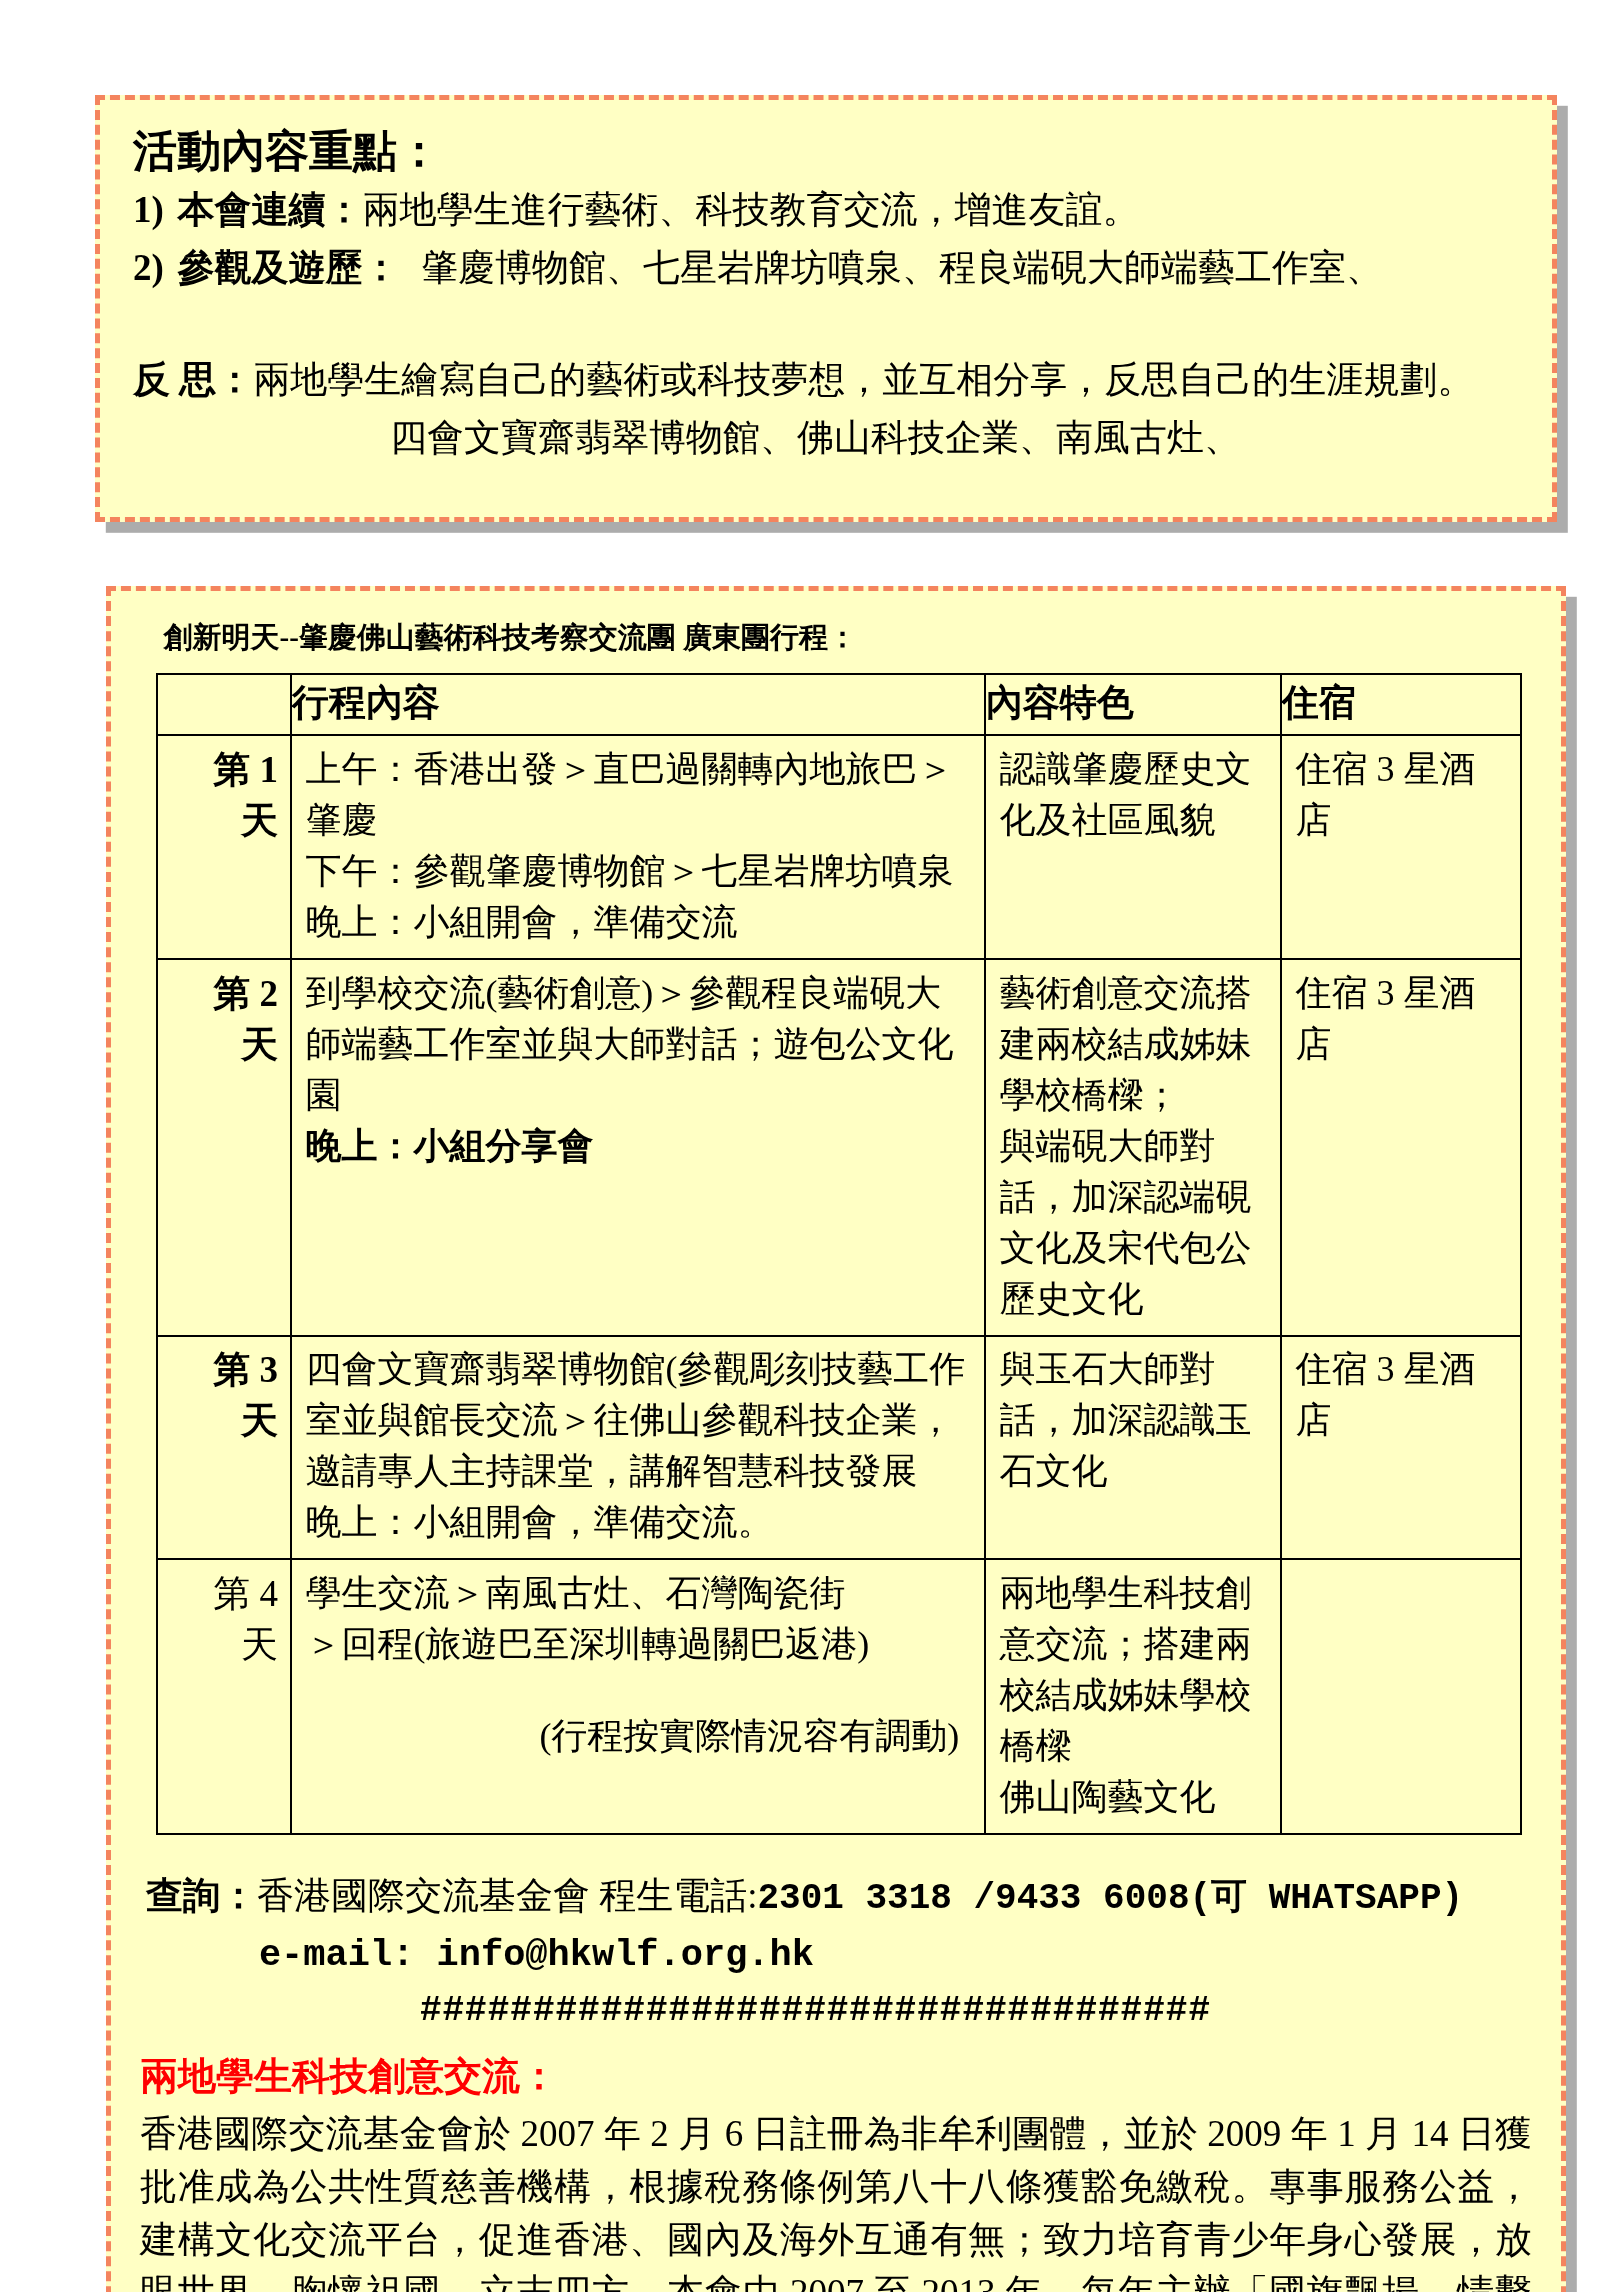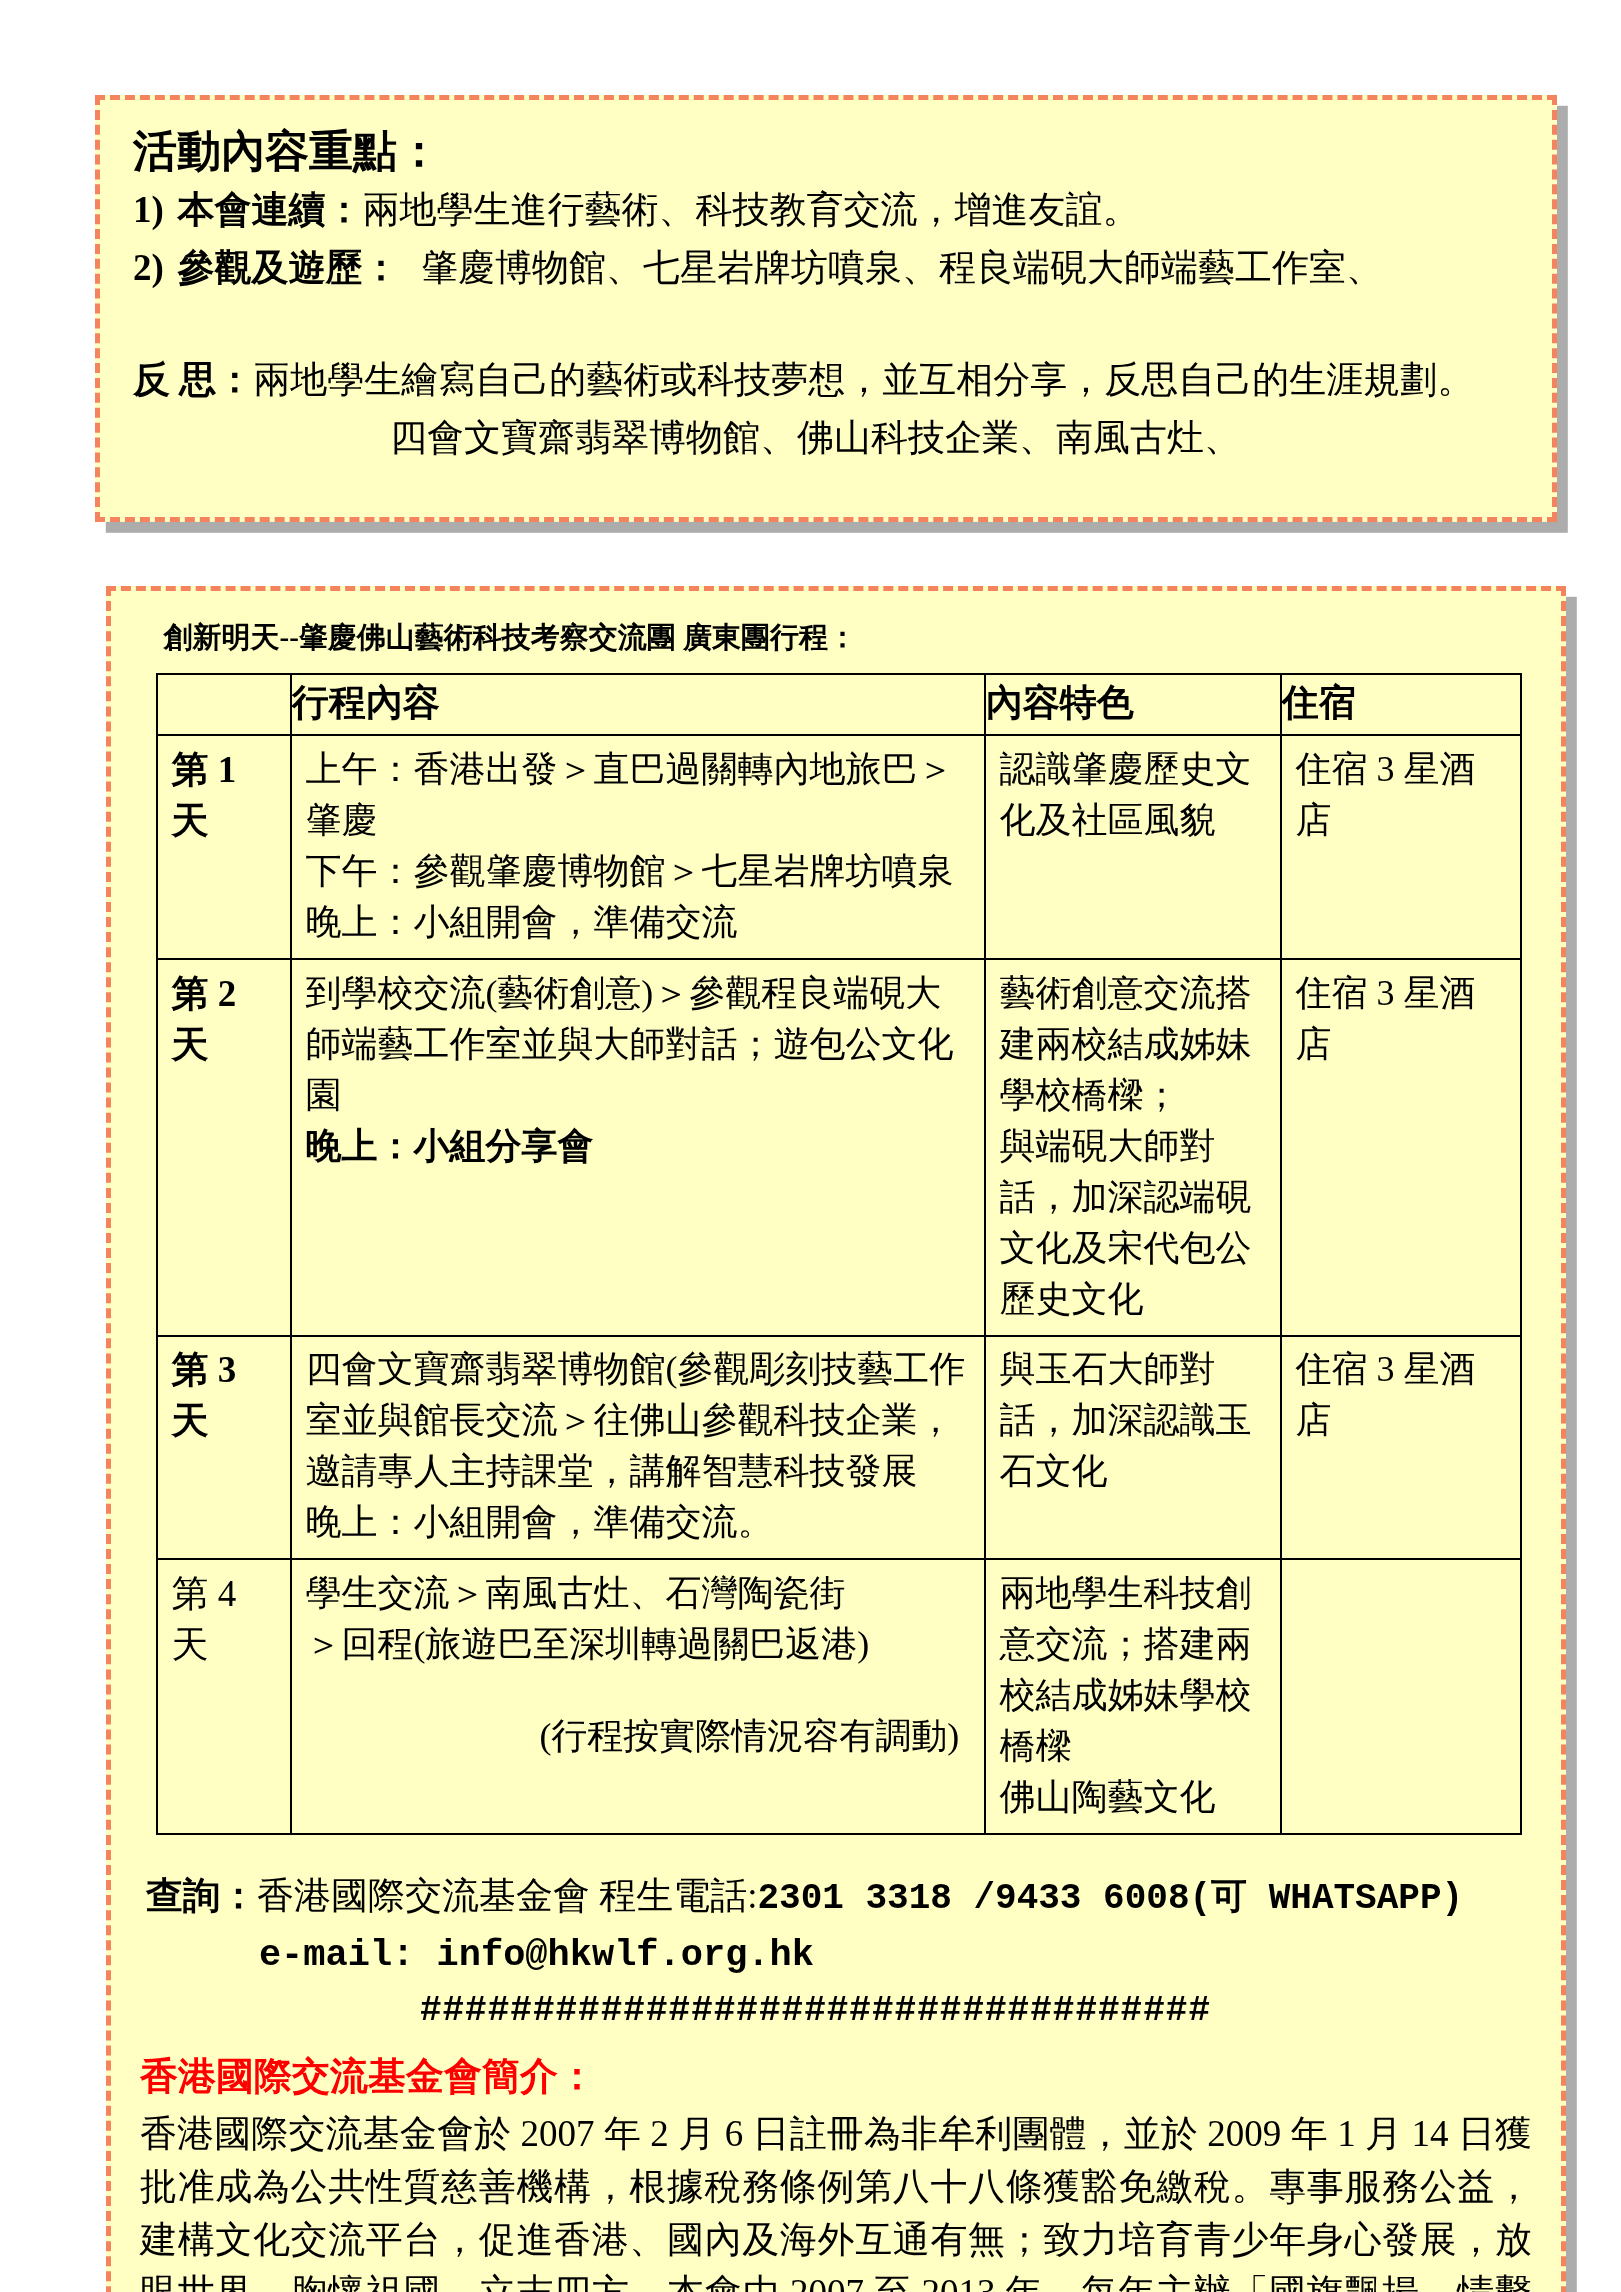--- a/index.html
+++ b/index.html
@@ -39,21 +39,21 @@
   table.itinerary{
     border-collapse:collapse;table-layout:fixed;width:1364px;margin-left:15.7px;
     border:2.9px solid #000;font-size:36px;line-height:51px;
   }
   table.itinerary th,table.itinerary td{border:2px solid #000;}
   table.itinerary thead th{
     font-size:37px;font-weight:bold;text-align:left;
     padding:2px 0 5.9px 0;border-bottom:2.9px solid #000;
   }
   table.itinerary td{vertical-align:top;padding:7.8px 11.8px 9.8px 13.7px;}
-  td.day-cell{font-size:37px;padding-left:9.8px;text-align:left;}
+  td.day-cell{font-size:37px;padding-left:9.8px;text-align:right;}
   .cell-line{min-height:51px;}
 
   
   .contact{margin:33px 0 0 5.9px;font-size:37px;line-height:56px;}
   .contact-query .phone{font-size:36px;}
   .contact-email{margin-left:113px;font-weight:bold;font-size:37px;}
   .divider{margin-left:274px;font-weight:bold;font-size:36px;letter-spacing:1px;}
   .intro-heading{color:var(--red);font-weight:bold;font-size:38px;line-height:55px;margin-top:9.8px;}
   .intro-body{margin:3.9px 0 0 0;font-size:37px;line-height:53px;text-align:justify;}
 </style>
@@ -151,17 +151,17 @@
     </table>
 
     <div class="contact">
       <div class="contact-query">
         <span class="b">查詢：</span><span>香港國際交流基金會 程生電話:</span><span class="mono b phone">2301 3318 /9433 6008</span><span class="mono b phone">(可 WHATSAPP)</span>
       </div>
       <div class="contact-email mono">e-mail: info@hkwlf.org.hk</div>
       <div class="divider mono">###################################</div>
     </div>
 
-    <div class="intro-heading">香港國際交流基金會簡介：</div>
+    <div class="intro-heading">兩地學生科技創意交流：</div>
     <p class="intro-body">香港國際交流基金會於 2007 年 2 月 6 日註冊為非牟利團體，並於 2009 年 1 月 14 日獲批准成為公共性質慈善機構，根據稅務條例第八十八條獲豁免繳稅。專事服務公益，建構文化交流平台，促進香港、國內及海外互通有無；致力培育青少年身心發展，放眼世界、胸懷祖國、立志四方。本會由 2007 至 2013 年，每年主辦「國旗飄揚、情繫中華」交流活動。2016-19 年度，本會連續 3 年獲青年事務委員會撥款資助推動多項青年內地交流計劃，讓青少年透過遊歷觀察、思考及實踐，創新學習思維及成長，認同國民身份，引發服務社會的志向。</p>
   </section>
 </div>
 
 
 </body></html>

